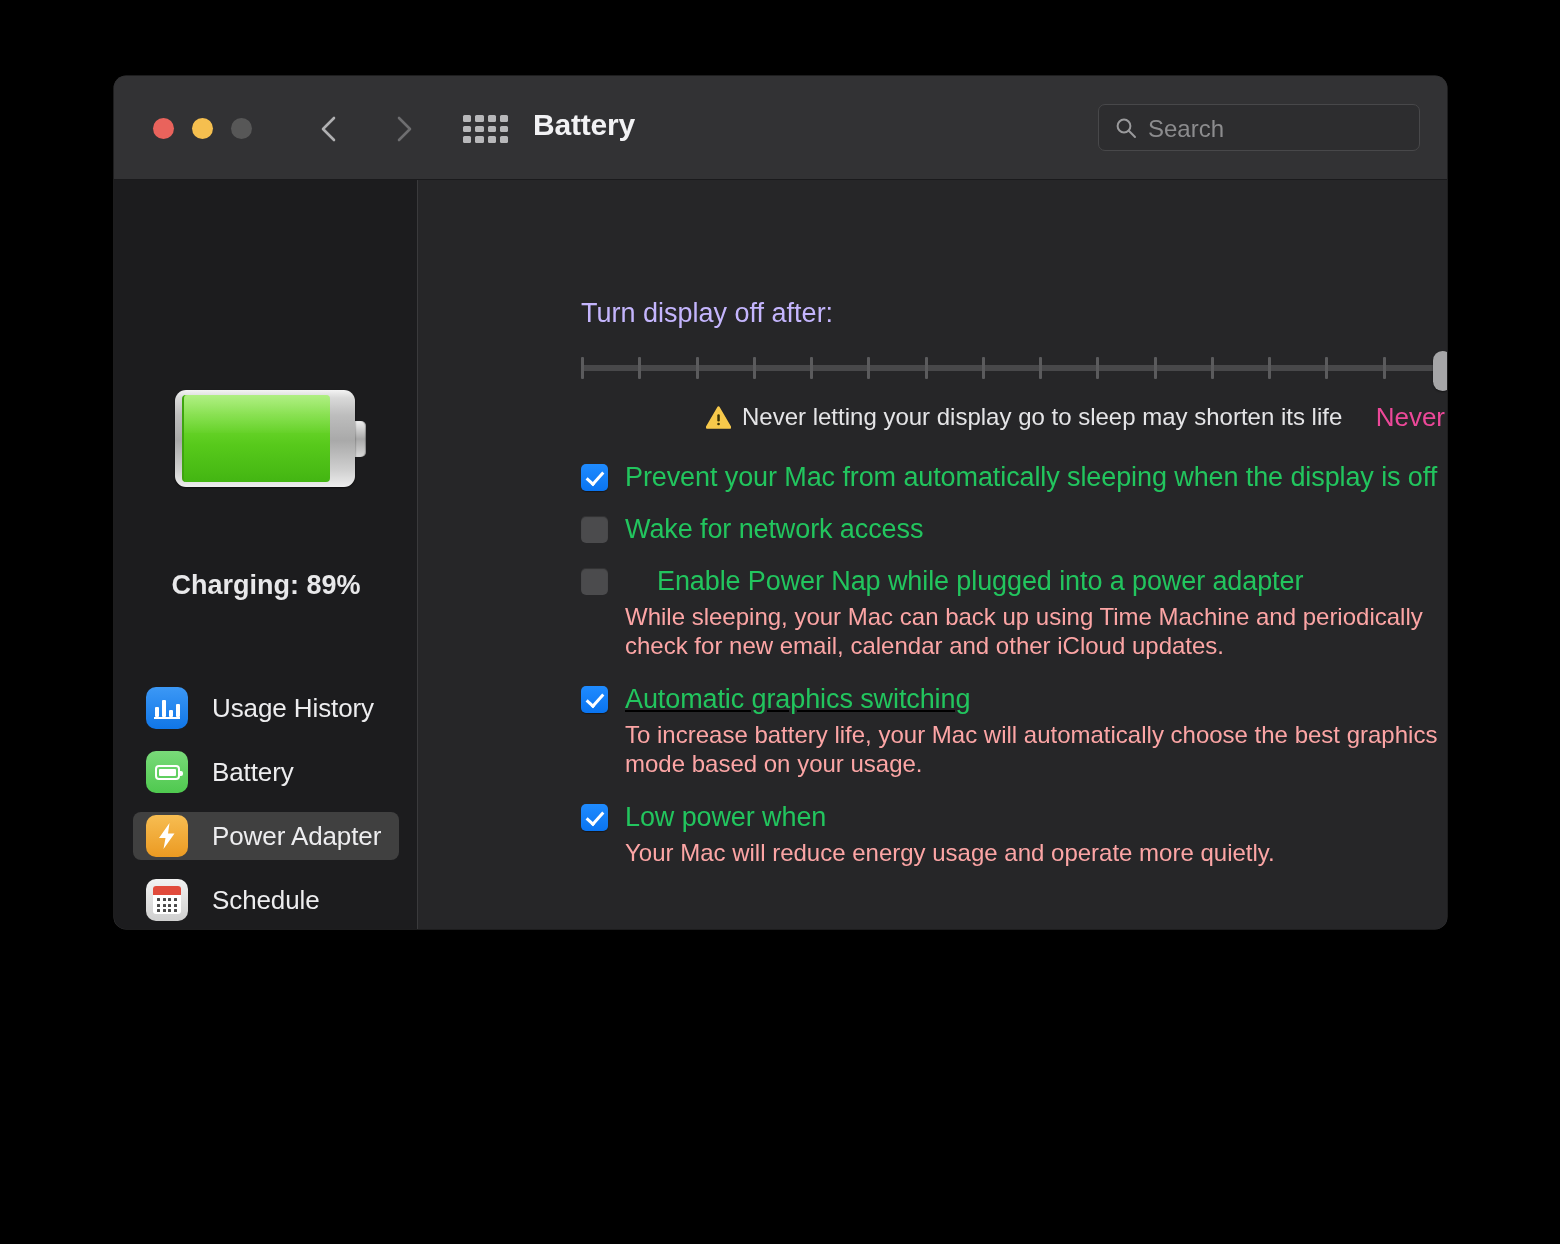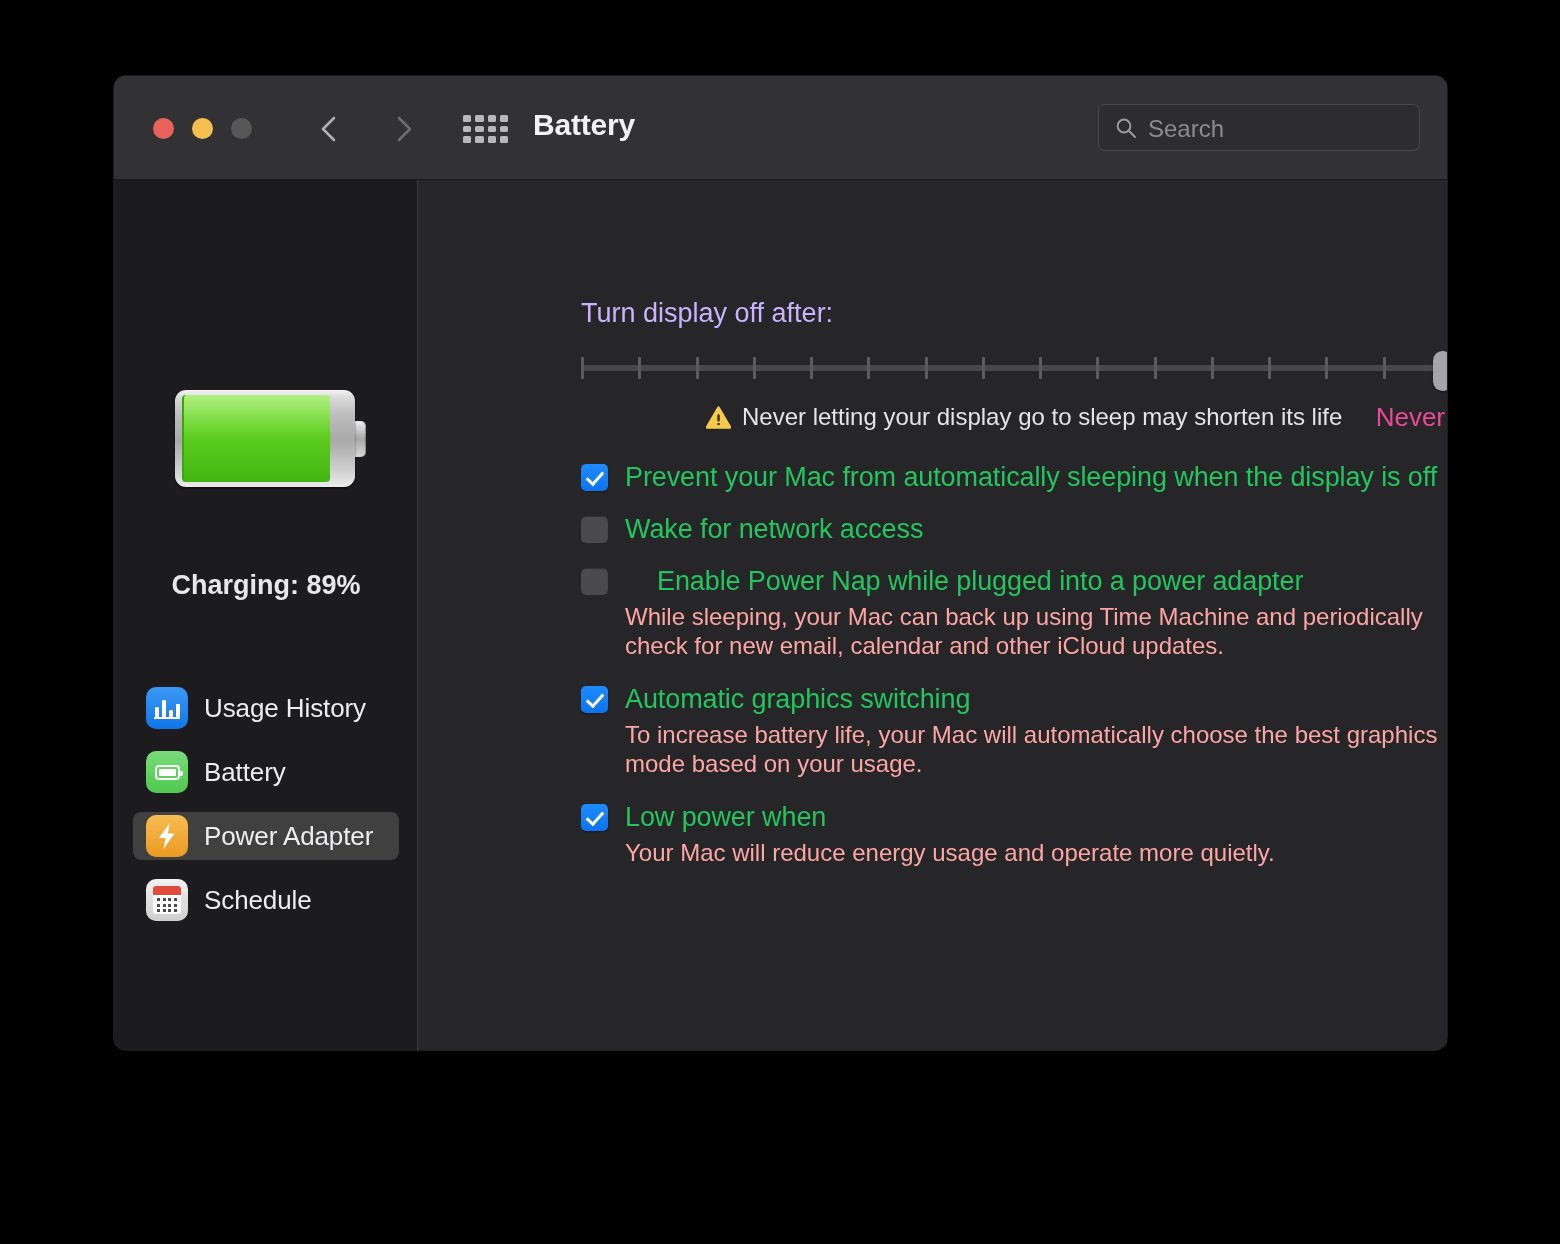--- a/index.html
+++ b/index.html
@@ -7,21 +7,21 @@
     width: 1560px; height: 1244px;
     background: #000000;
     font-family: "Liberation Sans", sans-serif;
     overflow: hidden;
   }
 
   
   #window {
     position: absolute;
     left: 114px; top: 76px;
-    width: 1333px; height: 974px;
+    width: 1333px; height: 853px;
     background: #262628;
     border-radius: 12px;
     overflow: hidden;
     box-shadow: 0 0 0 0.5px #3a3a3c;
   }
 
   
   #titlebar {
     position: absolute; left: 0; top: 0;
     width: 100%; height: 104px;
@@ -139,21 +139,21 @@
   }
   .side-item.selected { background: #404040; }
   .side-icon {
     width: 42px; height: 42px;
     border-radius: 10px;
     flex: 0 0 42px;
     display: flex; align-items: center; justify-content: center;
     position: relative;
   }
   .side-label {
-    margin-left: 16px;
+    margin-left: 24px;
     font-size: 26px; color: #ededef;
     letter-spacing: -0.1px;
   }
 
   
   .ic-usage { background: linear-gradient(to bottom, #3c98f5, #1076e8); }
   .ic-usage .bars { display: flex; align-items: flex-end; gap: 3px; height: 17px; }
   .ic-usage .bars i { width: 4px; background: #fff; border-radius: 1px; }
   .ic-usage .bars i:nth-child(1) { height: 10px; }
   .ic-usage .bars i:nth-child(2) { height: 17px; }
@@ -275,21 +275,21 @@
     position: absolute; left: 206px;
     font-size: 24px; color: #fca5a5;
     line-height: 29px;
     width: 815px;
   }
 
   #row-prevent  { top: 281px; }
   #row-wake     { top: 333px; }
   #row-nap      { top: 385px; gap: 32px; }
   #desc-nap     { top: 422px; }
-  #row-graphics { top: 503px; }
+  #row-graphics { top: 503px; text-decoration: underline; }
   #desc-graphics{ top: 540px; }
   #row-lowpower { top: 621px; }
   #desc-lowpower{ top: 658px; }
 </style>
 </head>
 <body>
 
 <div id="window">
 
   <div id="titlebar">

